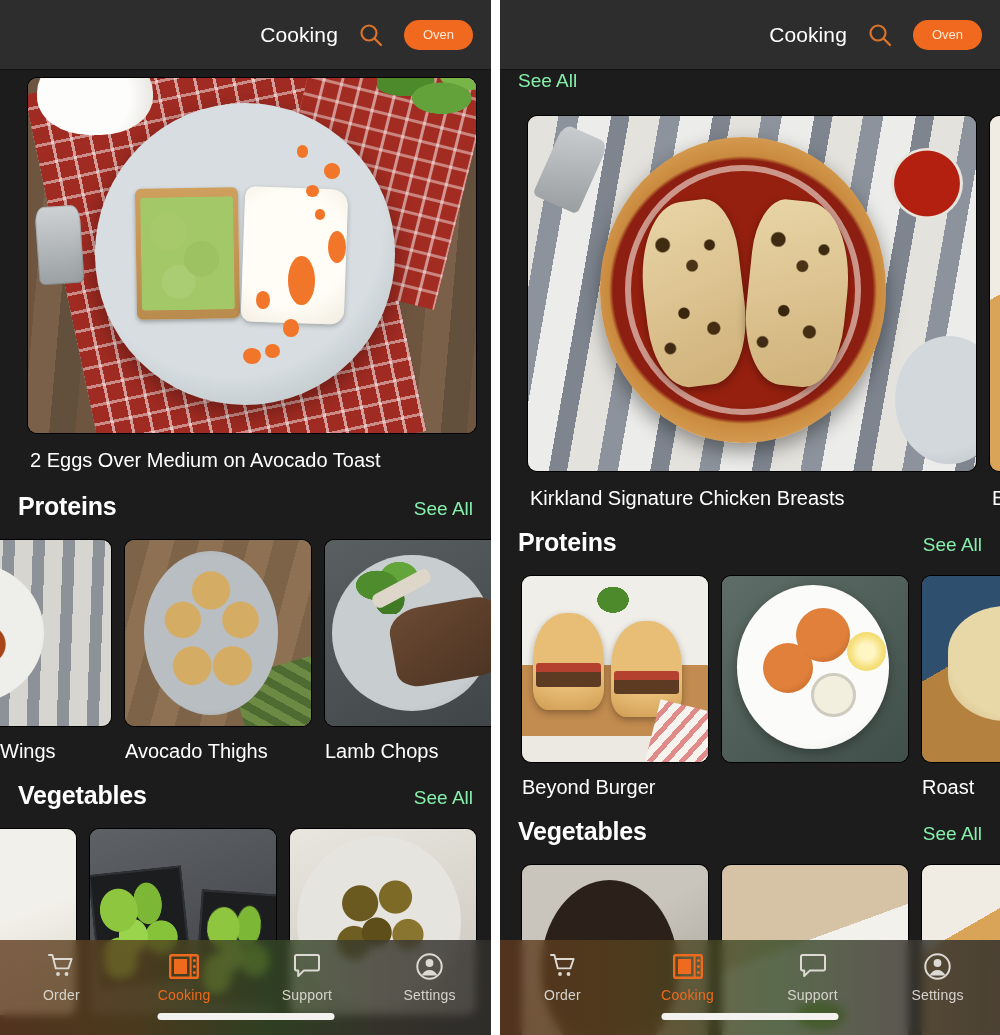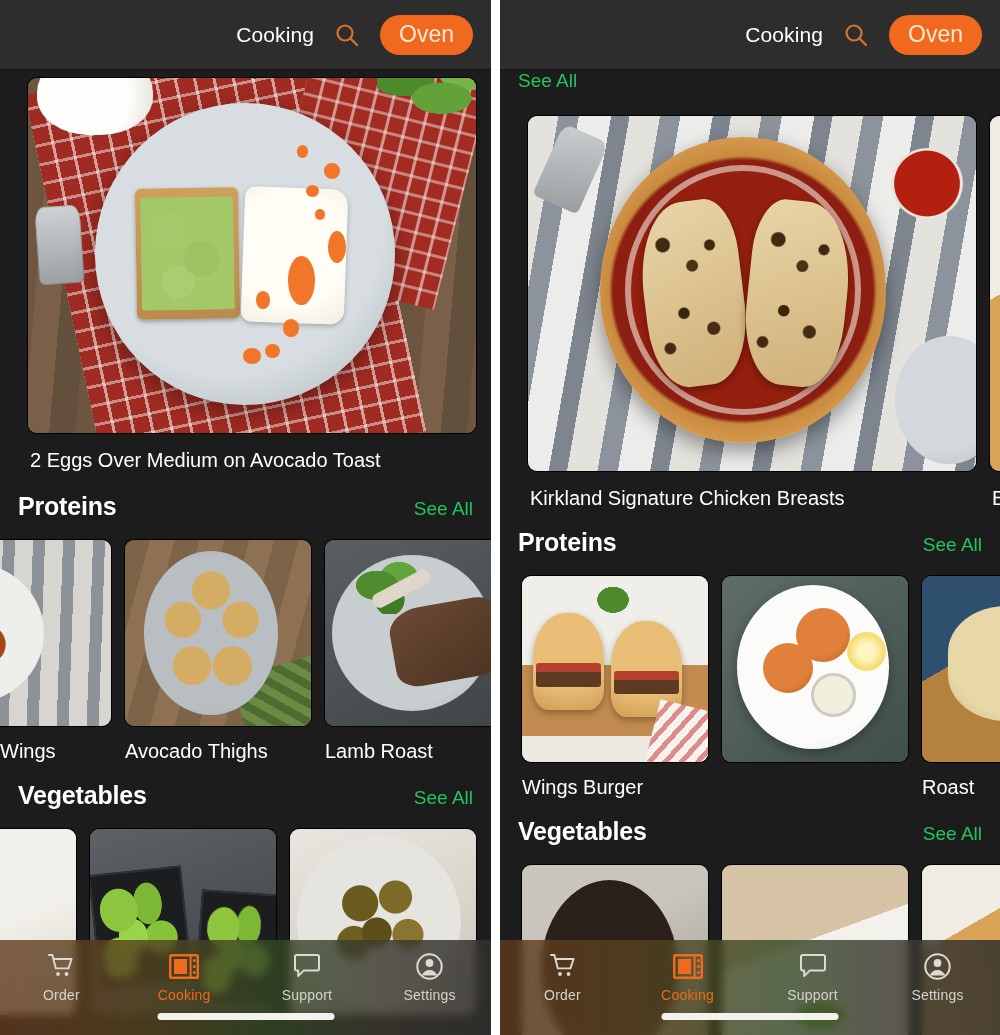--- a/index.html
+++ b/index.html
@@ -51,21 +51,21 @@
   .search-btn {
     width: 34px; height: 34px;
     display: flex; align-items: center; justify-content: center;
   }
   .search-btn svg { display:block; }
   .oven-pill {
     background: #f0691f;
     color: #ffe9d6;
     border-radius: 20px;
     padding: 8px 19px 9px;
-    font-size: 23px;
+    font-size: 13px;
     line-height: 1;
     font-weight: 400;
     white-space: nowrap;
   }
 
   
   .content {
     position: relative;
     height: calc(1035px - 70px);
     overflow: hidden;
@@ -79,21 +79,21 @@
     padding: 0 18px;
     height: 48px;
   }
   .section-title {
     color: #ffffff;
     font-size: 25px;
     font-weight: 700;
     letter-spacing: -.2px;
   }
   .see-all {
-    color: #22c55e;
+    color: #86efac;
     font-size: 19px;
     font-weight: 400;
   }
 
   
   .hero-row {
     display: flex;
     gap: 14px;
     padding-left: 28px;
   }
@@ -460,21 +460,21 @@
         </div>
         <div class="tile">
           <div class="tile-img">
               <div class="ph ph-lamb">
                 <div class="plate"></div>
                 <div class="herb"></div>
                 <div class="chop"></div>
                 <div class="bone"></div>
               </div>
             </div>
-          <div class="tile-caption">Lamb Roast</div>
+          <div class="tile-caption">Lamb Chops</div>
         </div>
       </div>
 
       <div class="section-head" style="margin-top:18px;">
         <span class="section-title">Vegetables</span>
         <span class="see-all">See All</span>
       </div>
       <div class="tile-row" style="margin-left:-110px;">
         <div class="tile">
           <div class="tile-img">
@@ -600,21 +600,21 @@
       <div class="tile-row" style="padding-left:22px;">
         <div class="tile">
           <div class="tile-img">
               <div class="ph ph-burger">
                 <div class="greens"></div>
                 <div class="bun b1"></div>
                 <div class="bun b2"></div>
                 <div class="stripe"></div>
               </div>
             </div>
-          <div class="tile-caption">Wings Burger</div>
+          <div class="tile-caption">Beyond Burger</div>
         </div>
         <div class="tile">
           <div class="tile-img">
               <div class="ph ph-crab">
                 <div class="plate"></div>
                 <div class="cake c1"></div>
                 <div class="cake c2"></div>
                 <div class="lemon"></div>
                 <div class="dip"></div>
               </div>

